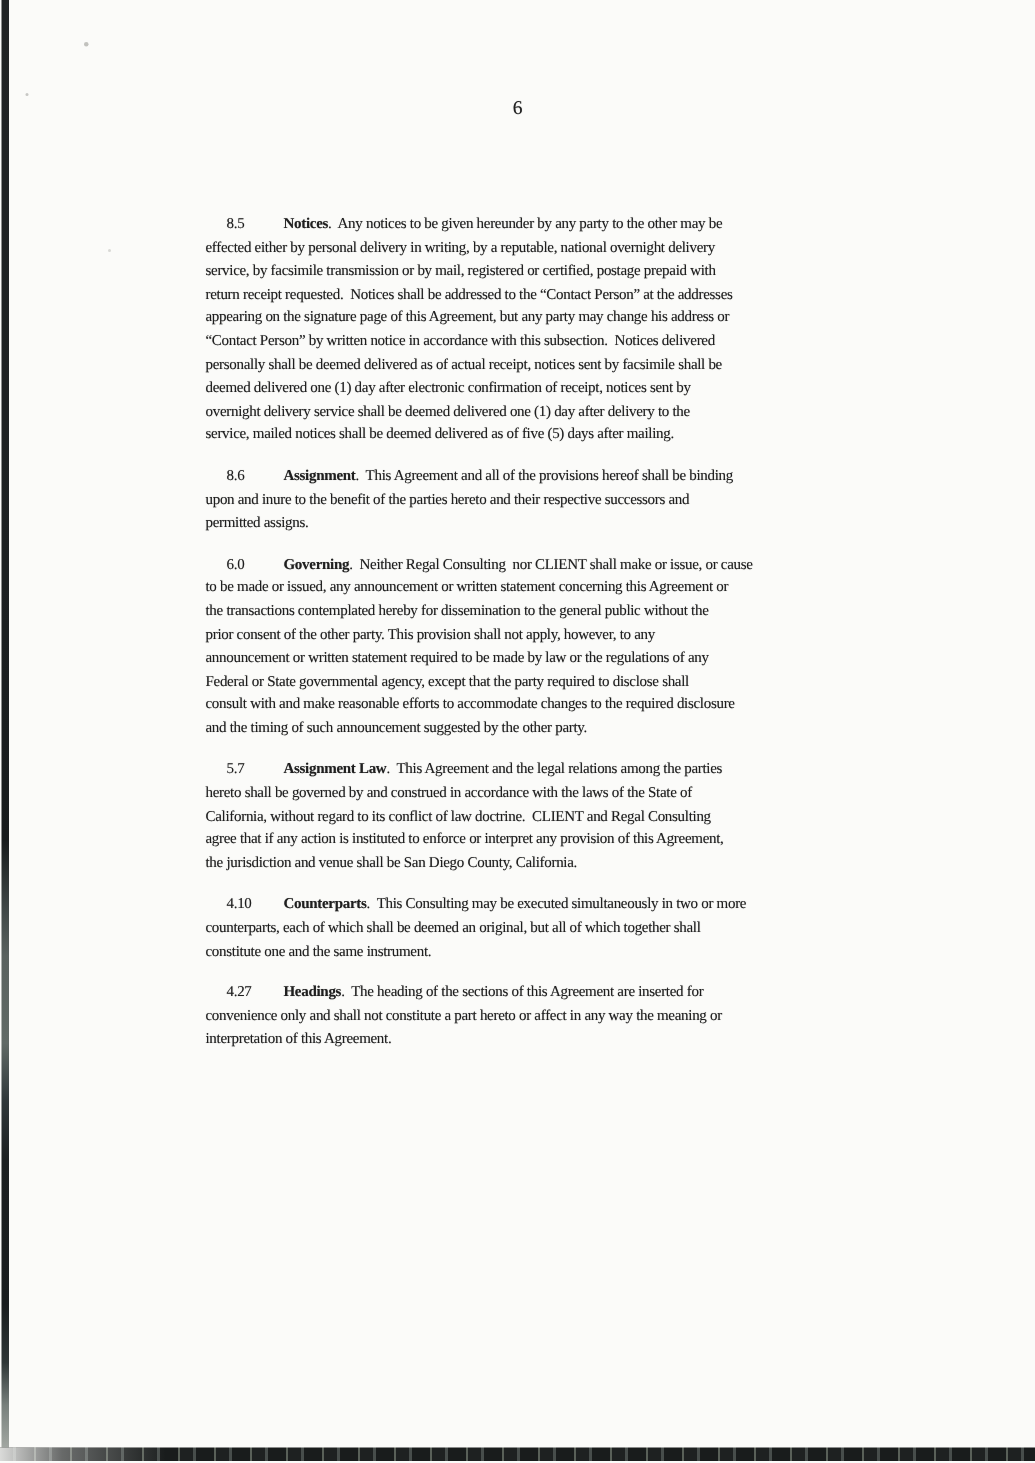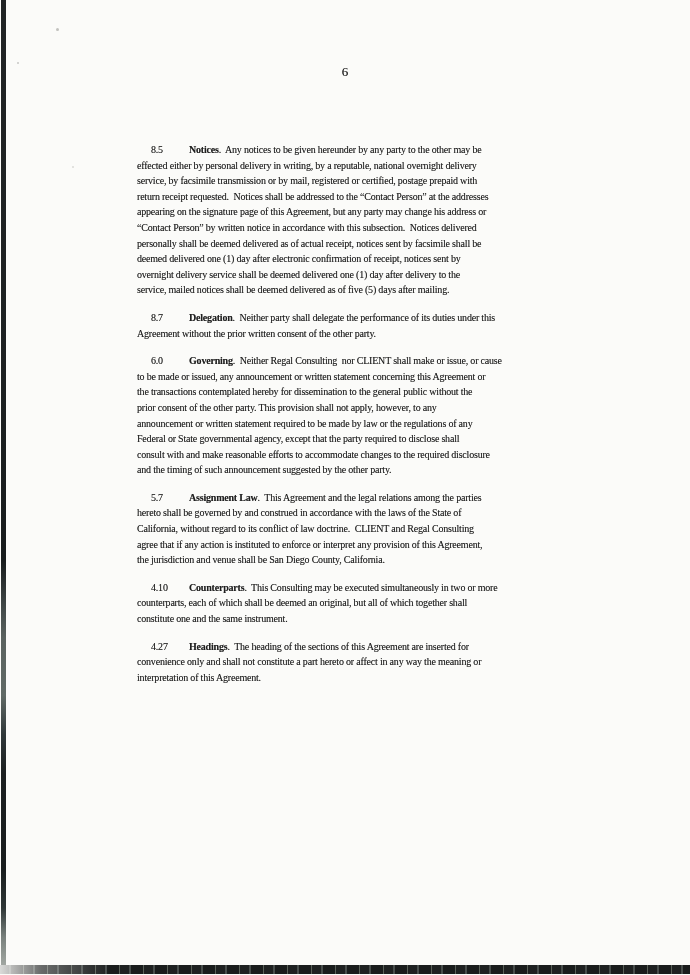--- a/index.html
+++ b/index.html
@@ -43,22 +43,23 @@
     <p class="para"><span class="ind"></span><span class="num">8.5</span><span class="ttl">Notices</span><span class="bdy">.  Any notices to be given hereunder by any party to the other may be
 effected either by personal delivery in writing, by a reputable, national overnight delivery
 service, by facsimile transmission or by mail, registered or certified, postage prepaid with
 return receipt requested.  Notices shall be addressed to the “Contact Person” at the addresses
 appearing on the signature page of this Agreement, but any party may change his address or
 “Contact Person” by written notice in accordance with this subsection.  Notices delivered
 personally shall be deemed delivered as of actual receipt, notices sent by facsimile shall be
 deemed delivered one (1) day after electronic confirmation of receipt, notices sent by
 overnight delivery service shall be deemed delivered one (1) day after delivery to the
 service, mailed notices shall be deemed delivered as of five (5) days after mailing.</span></p>
-    <p class="para"><span class="ind"></span><span class="num">8.7</span><span class="ttl">Delegation</span><span class="bdy">.  Neither party shall delegate the performance of its duties under this
-Agreement without the prior written consent of the other party.</span></p>
+    <p class="para"><span class="ind"></span><span class="num">8.6</span><span class="ttl">Assignment</span><span class="bdy">.  This Agreement and all of the provisions hereof shall be binding
+upon and inure to the benefit of the parties hereto and their respective successors and
+permitted assigns.</span></p>
     <p class="para"><span class="ind"></span><span class="num">6.0</span><span class="ttl">Governing</span><span class="bdy">.  Neither Regal Consulting  nor CLIENT shall make or issue, or cause
 to be made or issued, any announcement or written statement concerning this Agreement or
 the transactions contemplated hereby for dissemination to the general public without the
 prior consent of the other party. This provision shall not apply, however, to any
 announcement or written statement required to be made by law or the regulations of any
 Federal or State governmental agency, except that the party required to disclose shall
 consult with and make reasonable efforts to accommodate changes to the required disclosure
 and the timing of such announcement suggested by the other party.</span></p>
     <p class="para"><span class="ind"></span><span class="num">5.7</span><span class="ttl">Assignment Law</span><span class="bdy">.  This Agreement and the legal relations among the parties
 hereto shall be governed by and construed in accordance with the laws of the State of

